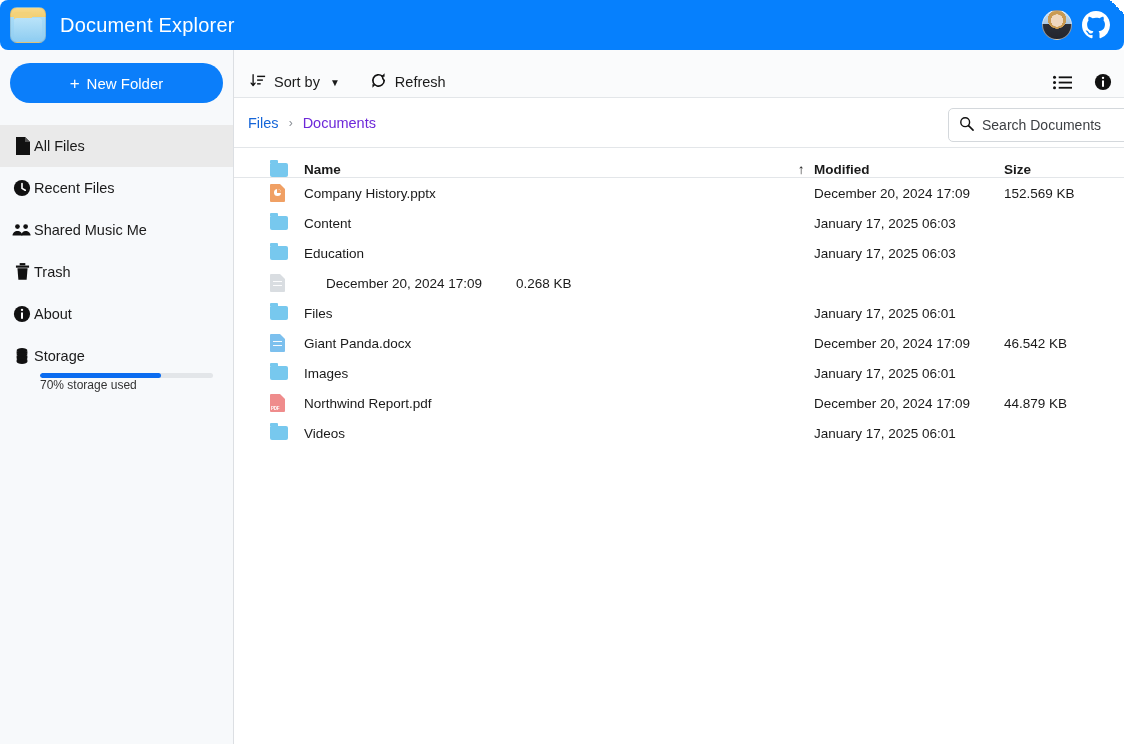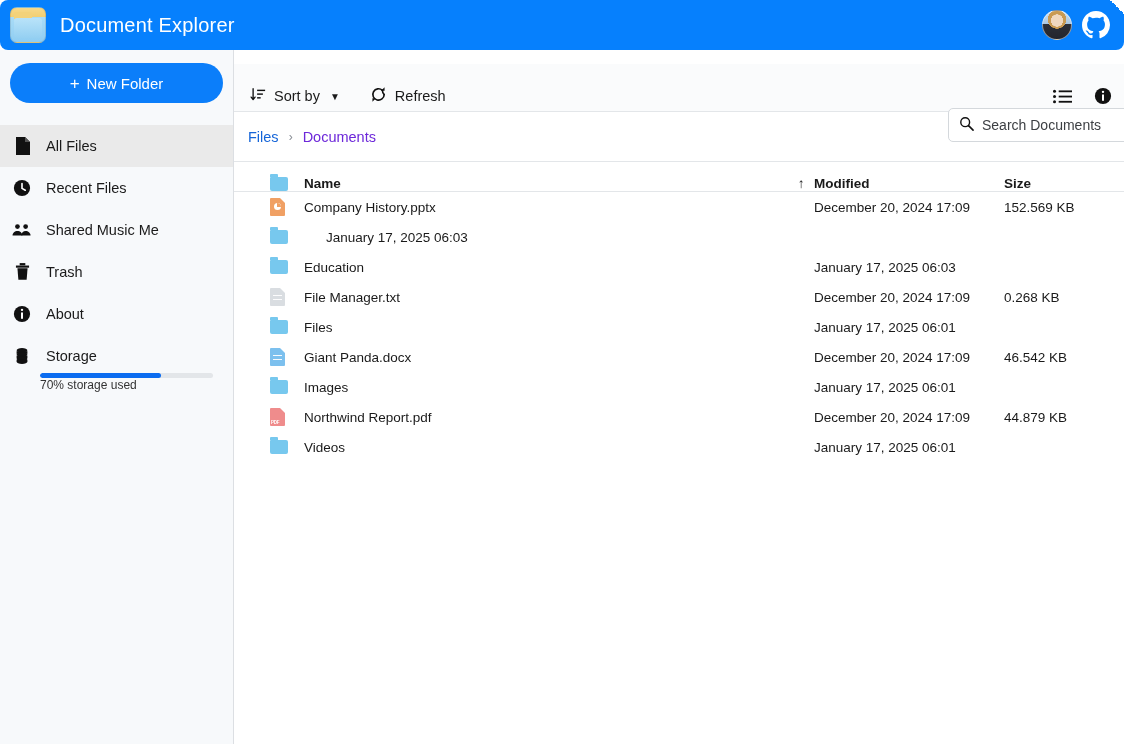--- a/index.html
+++ b/index.html
@@ -87,21 +87,21 @@
     color:#fff; font-size:15px;
     display:flex; align-items:center; justify-content:center;
     gap:7px; cursor:pointer; border:none;
     font-family:"Liberation Sans", sans-serif;
   }
   #new-folder-btn .plus { font-size:17px; line-height:1; }
   .nav-list { margin-top: 22px; }
   .nav-item {
     height: 42px;
     display:flex; align-items:center;
-    padding-left: 12px; gap: 14px;
+    padding-left: 12px; gap: 2px;
     cursor:pointer;
     color:#1a1a1a; font-size:14.5px;
   }
   .nav-item.active { background:#eaeaea; }
   .nav-icon {
     width:20px; height:20px; display:flex;
     align-items:center; justify-content:center; flex-shrink:0;
   }
   #storage-bar-wrap { padding: 0 20px 0 40px; margin-top:-4px; }
   #storage-track {
@@ -114,21 +114,20 @@
   
   #main { flex:1; display:flex; flex-direction:column; min-width:0; background:#fff; }
 
   #toolbar {
     height: 48px; min-height:48px;
     background:#fafbfc;
     border-bottom:1px solid #e3e6e9;
     display:flex; align-items:center;
     padding: 17px 12px 0 14px;
     gap: 26px;
-    margin-top: 14px;
   }
   .tb-btn {
     display:flex; align-items:center; gap:8px;
     font-size:14.5px; color:#1a1a1a; cursor:pointer;
     background:none; border:none; font-family:"Liberation Sans", sans-serif;
     padding:4px 2px;
   }
   .caret { font-size:10px; margin-left:2px; }
   #toolbar-right { margin-left:auto; display:flex; align-items:center; gap:22px; }
   .tb-icon { cursor:pointer; display:flex; align-items:center; }
@@ -421,20 +420,21 @@
           <span class="cell-name">Company History.pptx</span>
           <span class="cell-sort"></span>
           <span class="cell-mod">December 20, 2024 17:09</span>
           <span class="cell-size">152.569 KB</span>
         </div>
 
         <div class="row file">
           <span class="cell-icon">
               <span class="folder"></span>
             </span>
+          <span class="cell-name">Content</span>
           <span class="cell-sort"></span>
           <span class="cell-mod">January 17, 2025 06:03</span>
           <span class="cell-size"></span>
         </div>
 
         <div class="row file">
           <span class="cell-icon">
               <span class="folder"></span>
             </span>
           <span class="cell-name">Education</span>
@@ -442,21 +442,20 @@
           <span class="cell-mod">January 17, 2025 06:03</span>
           <span class="cell-size"></span>
         </div>
 
         <div class="row file">
           <span class="cell-icon">
             <span class="doc txt">
                 <span class="lines"></span>
               </span>
           </span>
-          <span class="cell-name">File Manager.txt</span>
           <span class="cell-sort"></span>
           <span class="cell-mod">December 20, 2024 17:09</span>
           <span class="cell-size">0.268 KB</span>
         </div>
 
         <div class="row file">
           <span class="cell-icon">
               <span class="folder"></span>
             </span>
           <span class="cell-name">Files</span>

